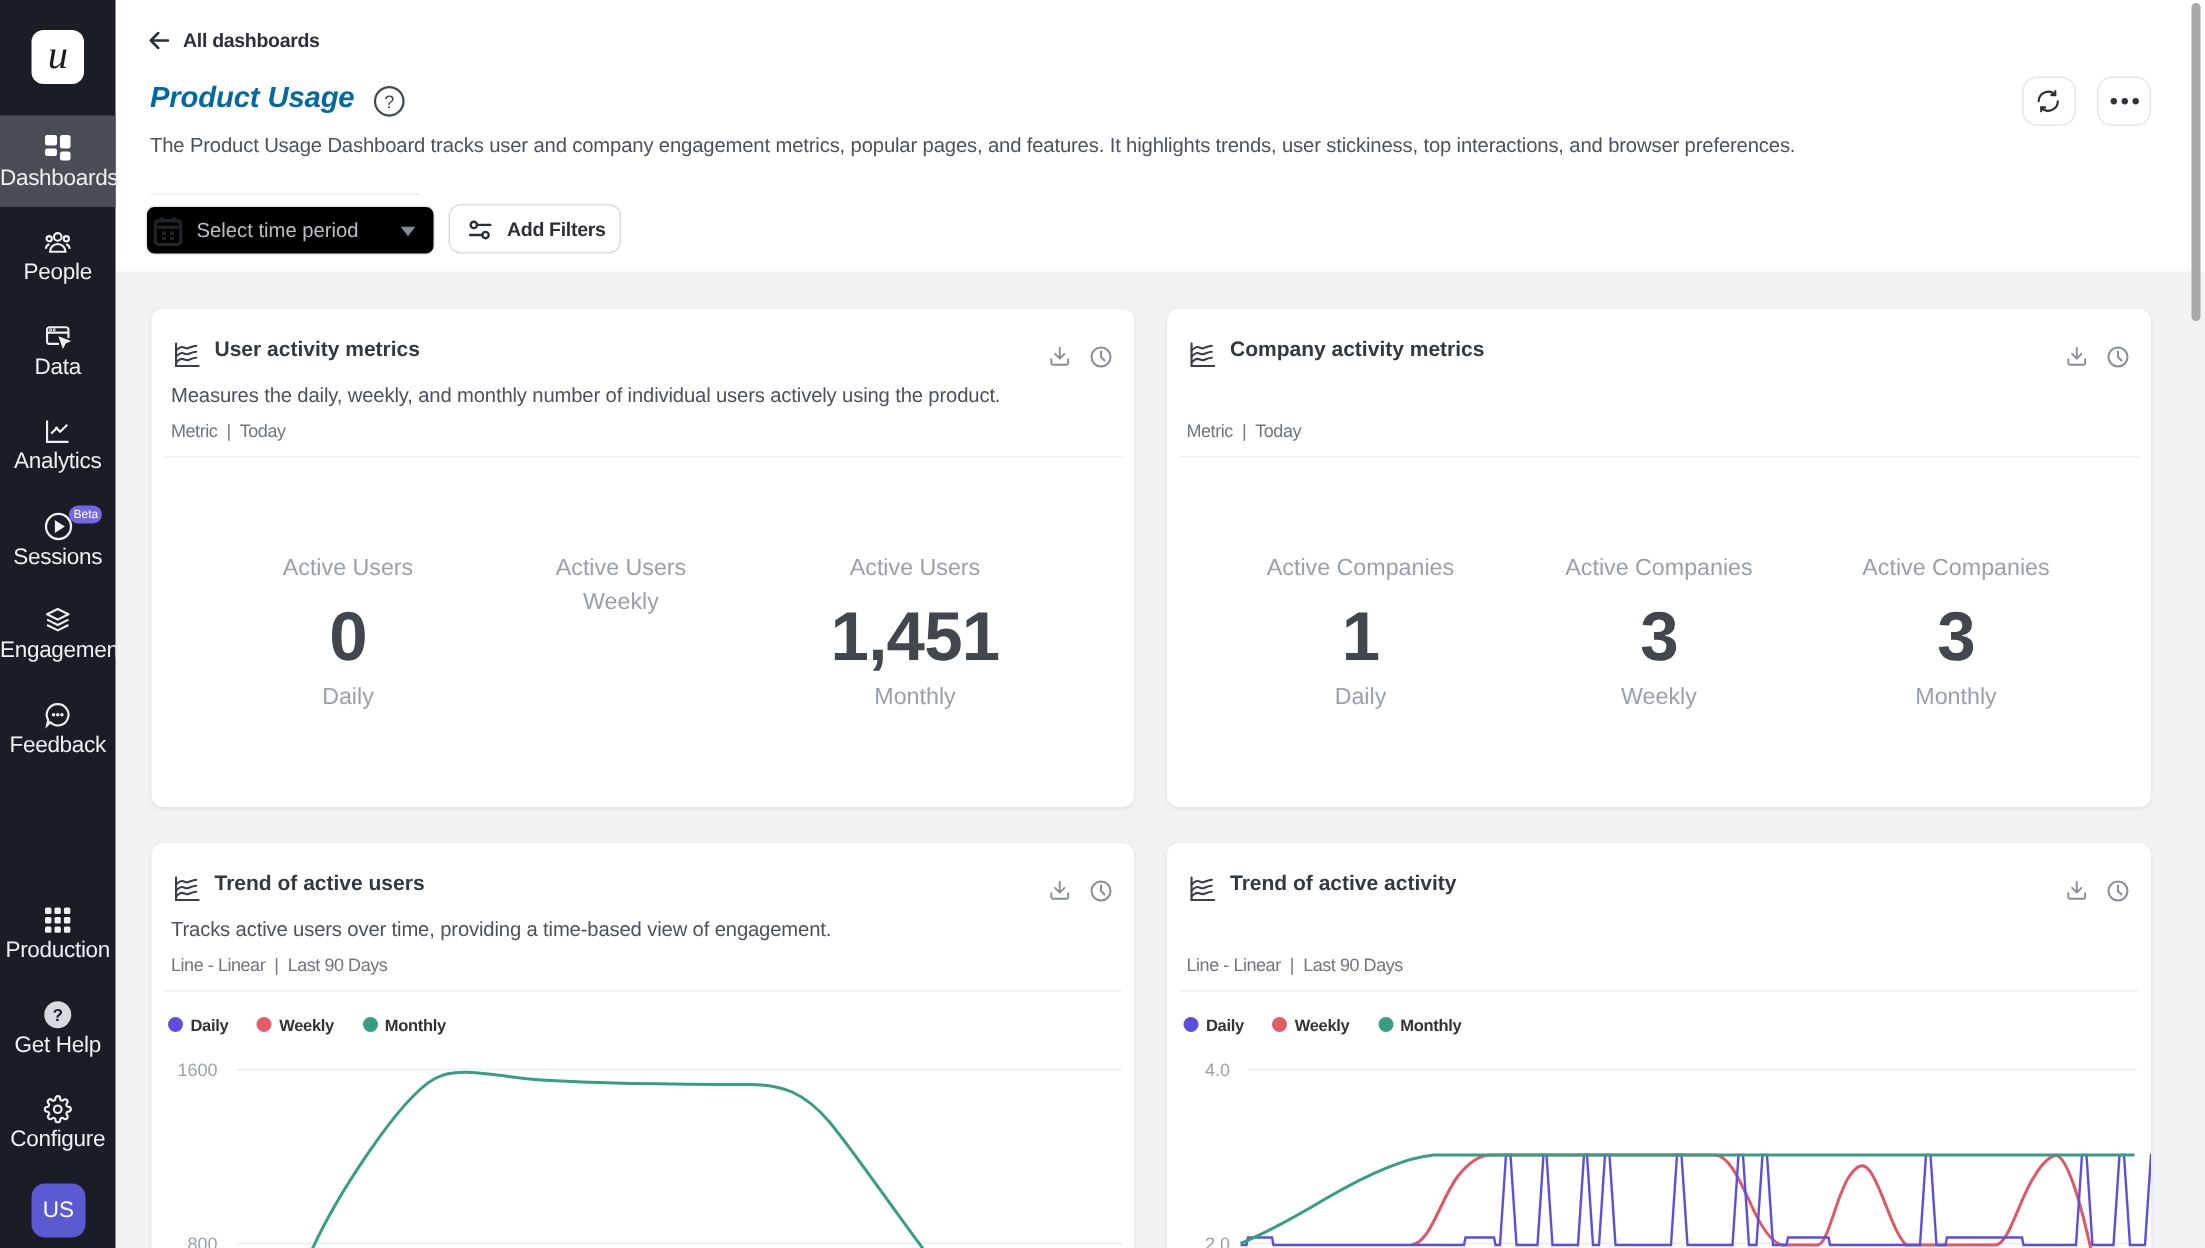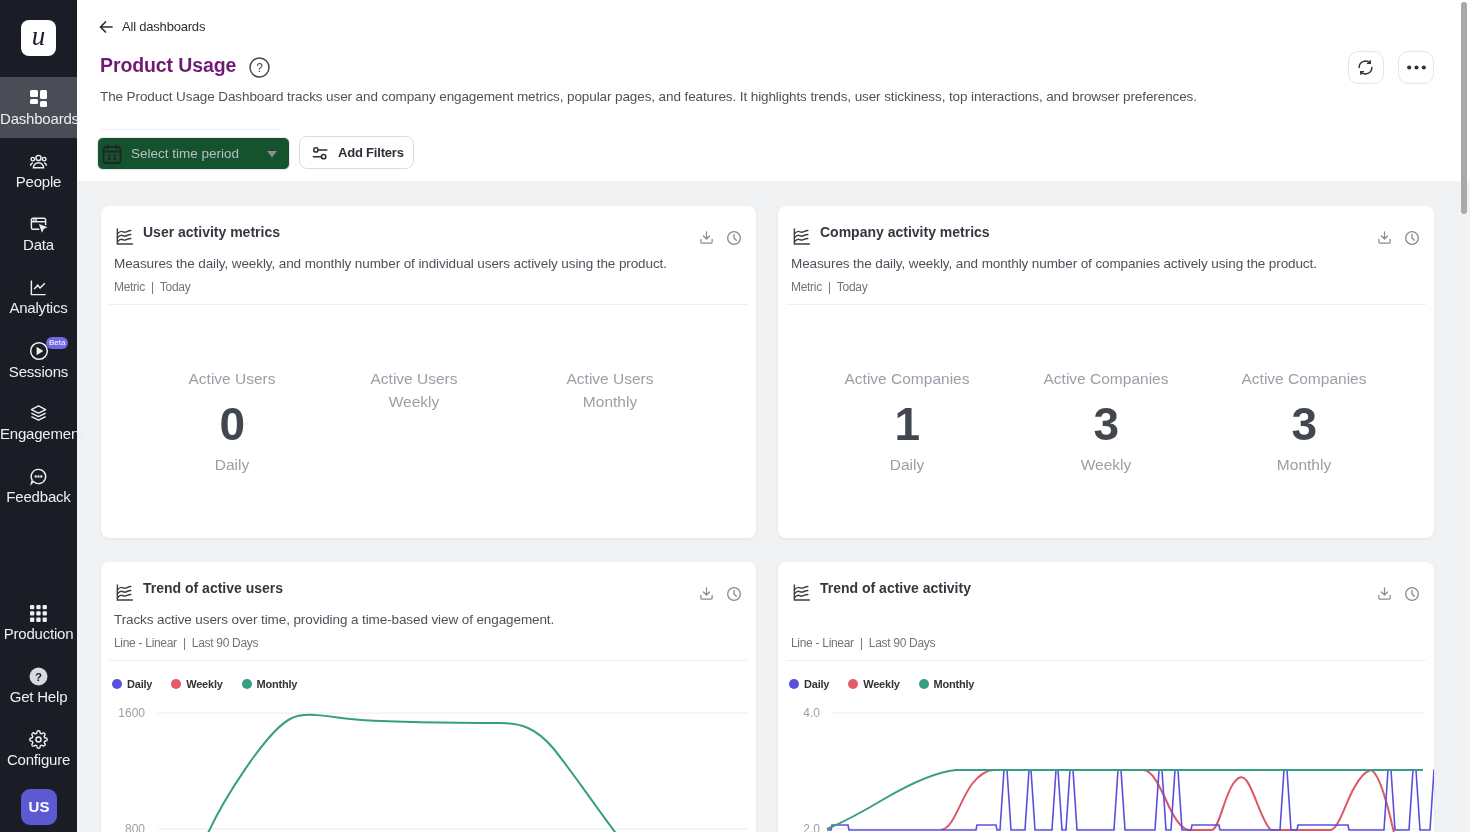--- a/index.html
+++ b/index.html
@@ -12,25 +12,25 @@
 #logo { position:absolute; left:21px; top:20px; width:35px; height:36px; background:#fff; border-radius:8px; }
 #logo span { position:absolute; left:0; right:0; top:1px; text-align:center; font-family:"Liberation Serif", serif; font-style:italic; font-size:27px; color:#181b22; }
 .navsel { position:absolute; left:0; top:77px; width:77px; height:61px; background:#4a4d55; }
 .navitem { position:absolute; left:0; width:77px; text-align:center; }
 .navitem .ic { display:block; margin:0 auto; }
 .navitem .lb { display:block; margin-top:2px; font-size:15px; color:#edeff1; letter-spacing:-0.2px; }
 .badge { position:absolute; left:46px; top:-4px; background:#7168e4; color:#fff; font-size:8px; padding:1px 3px 2px; border-radius:7px; }
 
 
 #head { position:absolute; left:77px; top:0; width:1393px; height:181px; background:#fff; }
-#back { position:absolute; left:122px; top:19px; font-size:13px; font-weight:normal; color:#2b2f36; letter-spacing:-0.2px; }
-#title { position:absolute; left:100px; top:54px; font-size:19.5px; font-weight:bold; color:#701a75; letter-spacing:-0.1px; }
+#back { position:absolute; left:122px; top:19px; font-size:13px; font-weight:bold; color:#2b2f36; letter-spacing:-0.2px; }
+#title { position:absolute; left:100px; top:54px; font-size:19.5px; font-weight:bold; color:#0369a1; letter-spacing:-0.1px;font-style:italic; }
 #desc { position:absolute; left:100px; top:89px; font-size:13.5px; color:#4d525a; letter-spacing:-0.1px; }
 .iconbtn { position:absolute; top:51px; width:36px; height:33px; border:1px solid #e3e6ea; border-radius:10px; background:#fff; }
-#selectbox { position:absolute; left:97px; top:137px; width:193px; height:33px; border:1px solid #e7e9ed; border-radius:6px; background:#14532d;text-decoration:underline; }
+#selectbox { position:absolute; left:97px; top:137px; width:193px; height:33px; border:1px solid #e7e9ed; border-radius:6px; background:#000000;text-decoration:underline; }
 #selectbox .ph { position:absolute; left:33px; top:8px; font-size:13.5px; color:#b9bec5; }
 #addfilters { position:absolute; left:299px; top:136px; width:115px; height:33px; border:1px solid #d9dde3; border-radius:8px; background:#fff; }
 #addfilters .tx { position:absolute; left:38px; top:8px; font-size:13px; font-weight:bold; color:#2b2f36; white-space:nowrap; letter-spacing:-0.2px; }
 
 
 .card { position:absolute; background:#fff; border-radius:8px; box-shadow:0 1px 3px rgba(20,24,31,.07); }
 .cardtitle { position:absolute; left:42px; top:18px; font-size:14px; font-weight:bold; color:#33383f; white-space:nowrap; }
 .cardicon { position:absolute; left:14px; top:21px; }
 .carddesc { position:absolute; left:13px; top:50px; font-size:13.5px; color:#4d525a; letter-spacing:-0.1px; white-space:nowrap; }
 .cardmeta { position:absolute; left:13px; top:74px; font-size:12px; color:#70757c; letter-spacing:-0.3px; white-space:nowrap; }
@@ -153,21 +153,21 @@
   </div>
 
   <div class="navitem" style="top:730px;">
     <svg class="ic" width="19" height="19" viewBox="0 0 24 24" fill="none" stroke="#eef0f2" stroke-width="1.8">
       <circle cx="12" cy="12" r="3.2"></circle>
       <path d="M19.4 15a1.65 1.65 0 0 0 .33 1.82l.06.06a2 2 0 1 1-2.83 2.83l-.06-.06a1.65 1.65 0 0 0-1.82-.33 1.65 1.65 0 0 0-1 1.51V21a2 2 0 1 1-4 0v-.09A1.65 1.65 0 0 0 9 19.4a1.65 1.65 0 0 0-1.82.33l-.06.06a2 2 0 1 1-2.83-2.83l.06-.06a1.65 1.65 0 0 0 .33-1.82 1.65 1.65 0 0 0-1.51-1H3a2 2 0 1 1 0-4h.09A1.65 1.65 0 0 0 4.6 9a1.65 1.65 0 0 0-.33-1.82l-.06-.06a2 2 0 1 1 2.83-2.83l.06.06a1.65 1.65 0 0 0 1.82.33H9a1.65 1.65 0 0 0 1-1.51V3a2 2 0 1 1 4 0v.09a1.65 1.65 0 0 0 1 1.51 1.65 1.65 0 0 0 1.82-.33l.06-.06a2 2 0 1 1 2.83 2.83l-.06.06a1.65 1.65 0 0 0-.33 1.82V9a1.65 1.65 0 0 0 1.51 1H21a2 2 0 1 1 0 4h-.09a1.65 1.65 0 0 0-1.51 1z"></path>
     </svg>
     <span class="lb">Configure</span>
   </div>
 
-  <div style="position:absolute; left:21px; top:789px; width:36px; height:36px; background:#5b5ad3; border-radius:9px; text-align:center; line-height:36px; font-size:15px; font-weight:bold; color:#fff;">US</div>
+  <div style="position:absolute; left:21px; top:789px; width:36px; height:36px; background:#5b5ad3; border-radius:9px; text-align:center; line-height:36px; font-size:15px; font-weight:normal; color:#fff;">US</div>
 </div>
 
 <div id="head"></div>
 <svg class="abs" style="left:99px; top:21px;" width="14" height="12" viewBox="0 0 14 12" fill="none" stroke="#2b2f36" stroke-width="1.7" stroke-linecap="round" stroke-linejoin="round">
   <path d="M6.5 1 L1.5 6 L6.5 11 M1.5 6 H13"></path>
 </svg>
 <div id="back">All dashboards</div>
 <div id="title">Product Usage</div>
 <svg class="abs" style="left:249px; top:57px;" width="21" height="21" viewBox="0 0 21 21" fill="none">
   <circle cx="10.5" cy="10.5" r="9.5" stroke="#43484f" stroke-width="1.5"></circle>
@@ -238,41 +238,41 @@
       <div class="l1">Active Users</div>
       <div class="num">0</div>
       <div class="l2">Daily</div>
     </div>
   <div class="metcol" style="left:213px;">
       <div class="l1">Active Users</div>
       <div class="l2">Weekly</div>
     </div>
   <div class="metcol" style="left:409px;">
       <div class="l1">Active Users</div>
+      <div class="num">1,451</div>
       <div class="l2">Monthly</div>
     </div>
 </div>
 
 <div class="card" style="left:778px; top:206px; width:656px; height:332px;text-decoration:underline;">
   <svg class="cardicon" width="19" height="19" viewBox="0 0 24 24" fill="none" stroke="#3a3f46" stroke-width="1.8" stroke-linecap="round">
     <path d="M3 2.5 V21.5 H22"></path>
     <path d="M3 8.5 C5 6.5 6 5.5 8 5.5 S11 7 13 6.5 17 4.5 20 4.5"></path>
     <path d="M3 13.5 C5 11.5 6 10.5 8 10.5 S11 12 13 11.5 17 9.5 20 9.5"></path>
     <path d="M3 18.5 C5 16.5 6 15.5 8 15.5 S11 17 13 16.5 17 14.5 20 14.5"></path>
   </svg>
   <div class="cardtitle">Company activity metrics</div>
   <svg class="dlico" style="left:599px;" width="15" height="15" viewBox="0 0 24 24" fill="none" stroke="#878d94" stroke-width="2" stroke-linecap="round" stroke-linejoin="round">
     <path d="M12 3 v11 M7 9.5 l5 5 5-5"></path>
       <path d="M3 15 v4 a2 2 0 0 0 2 2 h14 a2 2 0 0 0 2-2 v-4"></path>
   </svg>
   <svg class="dlico" style="left:626px;" width="16" height="16" viewBox="0 0 24 24" fill="none" stroke="#878d94" stroke-width="2" stroke-linecap="round">
     <circle cx="12" cy="12" r="9.5"></circle>
       <path d="M12 6.5 V12 l3.5 3.5"></path>
   </svg>
-  <div class="carddesc">Measures the daily, weekly, and monthly number of companies actively using the product.</div>
   <div class="cardmeta">Metric&nbsp; | &nbsp;Today</div>
   <div class="divider"></div>
   <div class="metcol" style="left:29px;">
       <div class="l1">Active Companies</div>
       <div class="num">1</div>
       <div class="l2">Daily</div>
     </div>
   <div class="metcol" style="left:228px;">
       <div class="l1">Active Companies</div>
       <div class="num">3</div>

